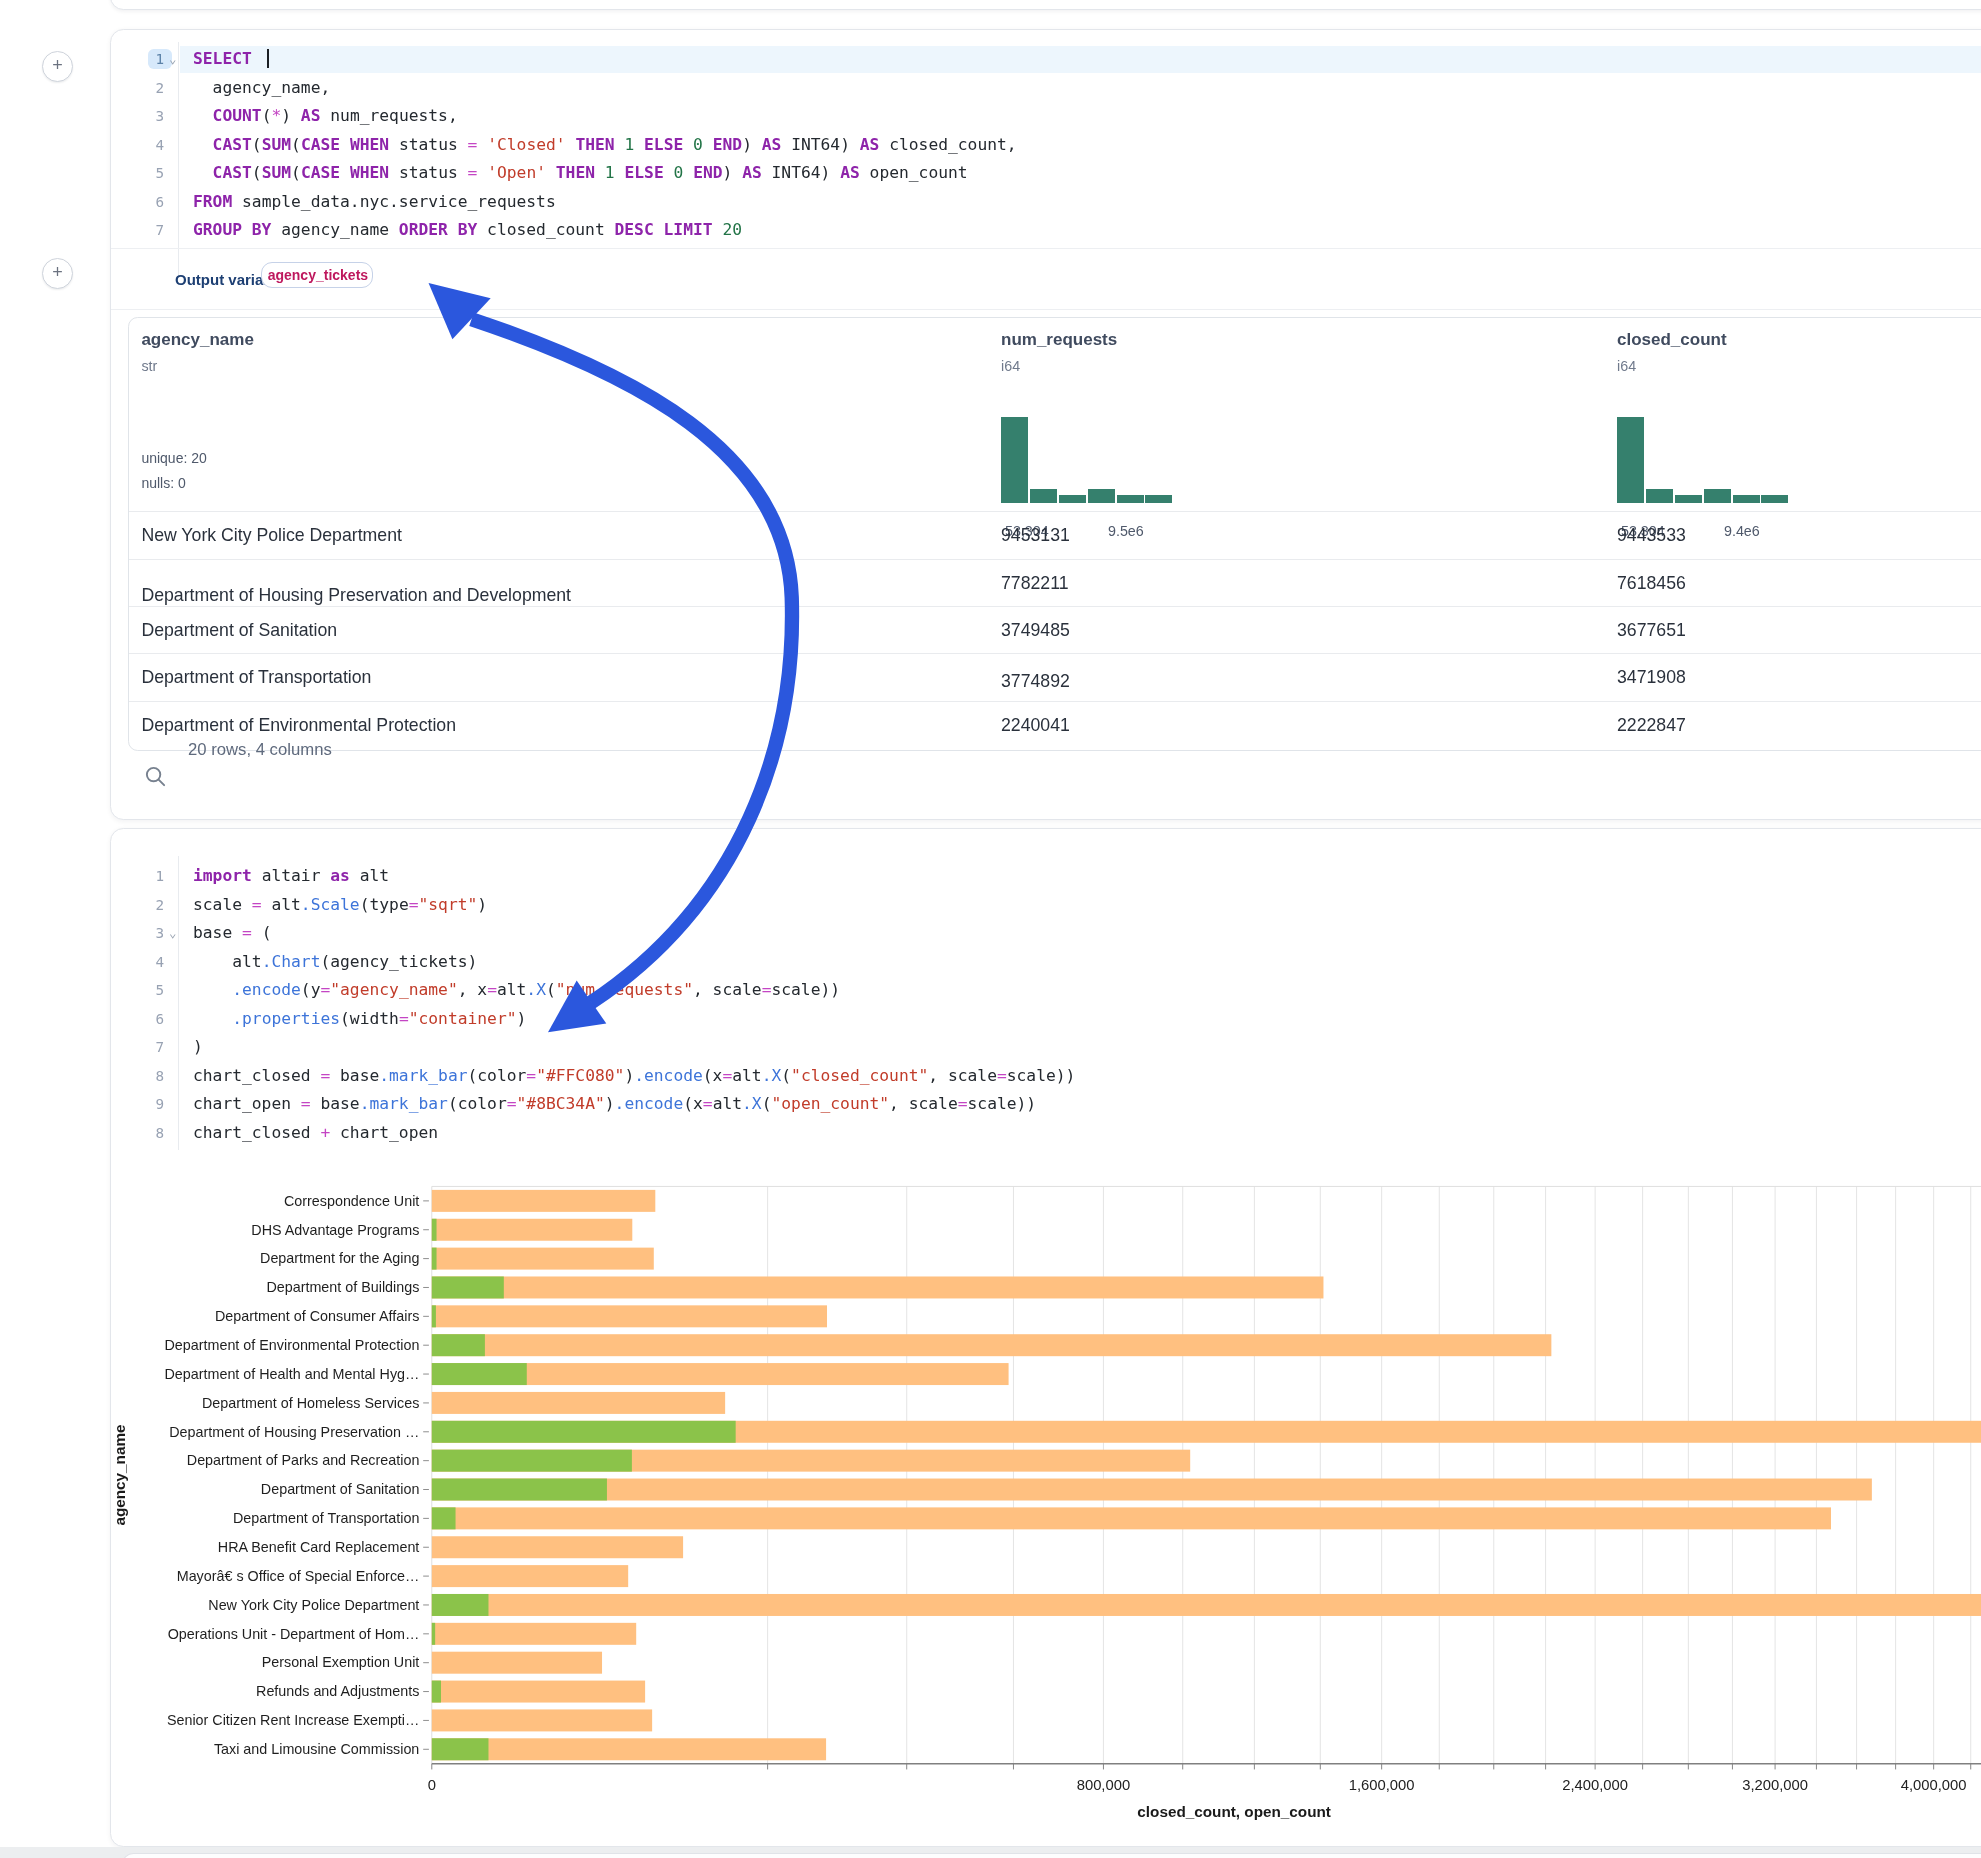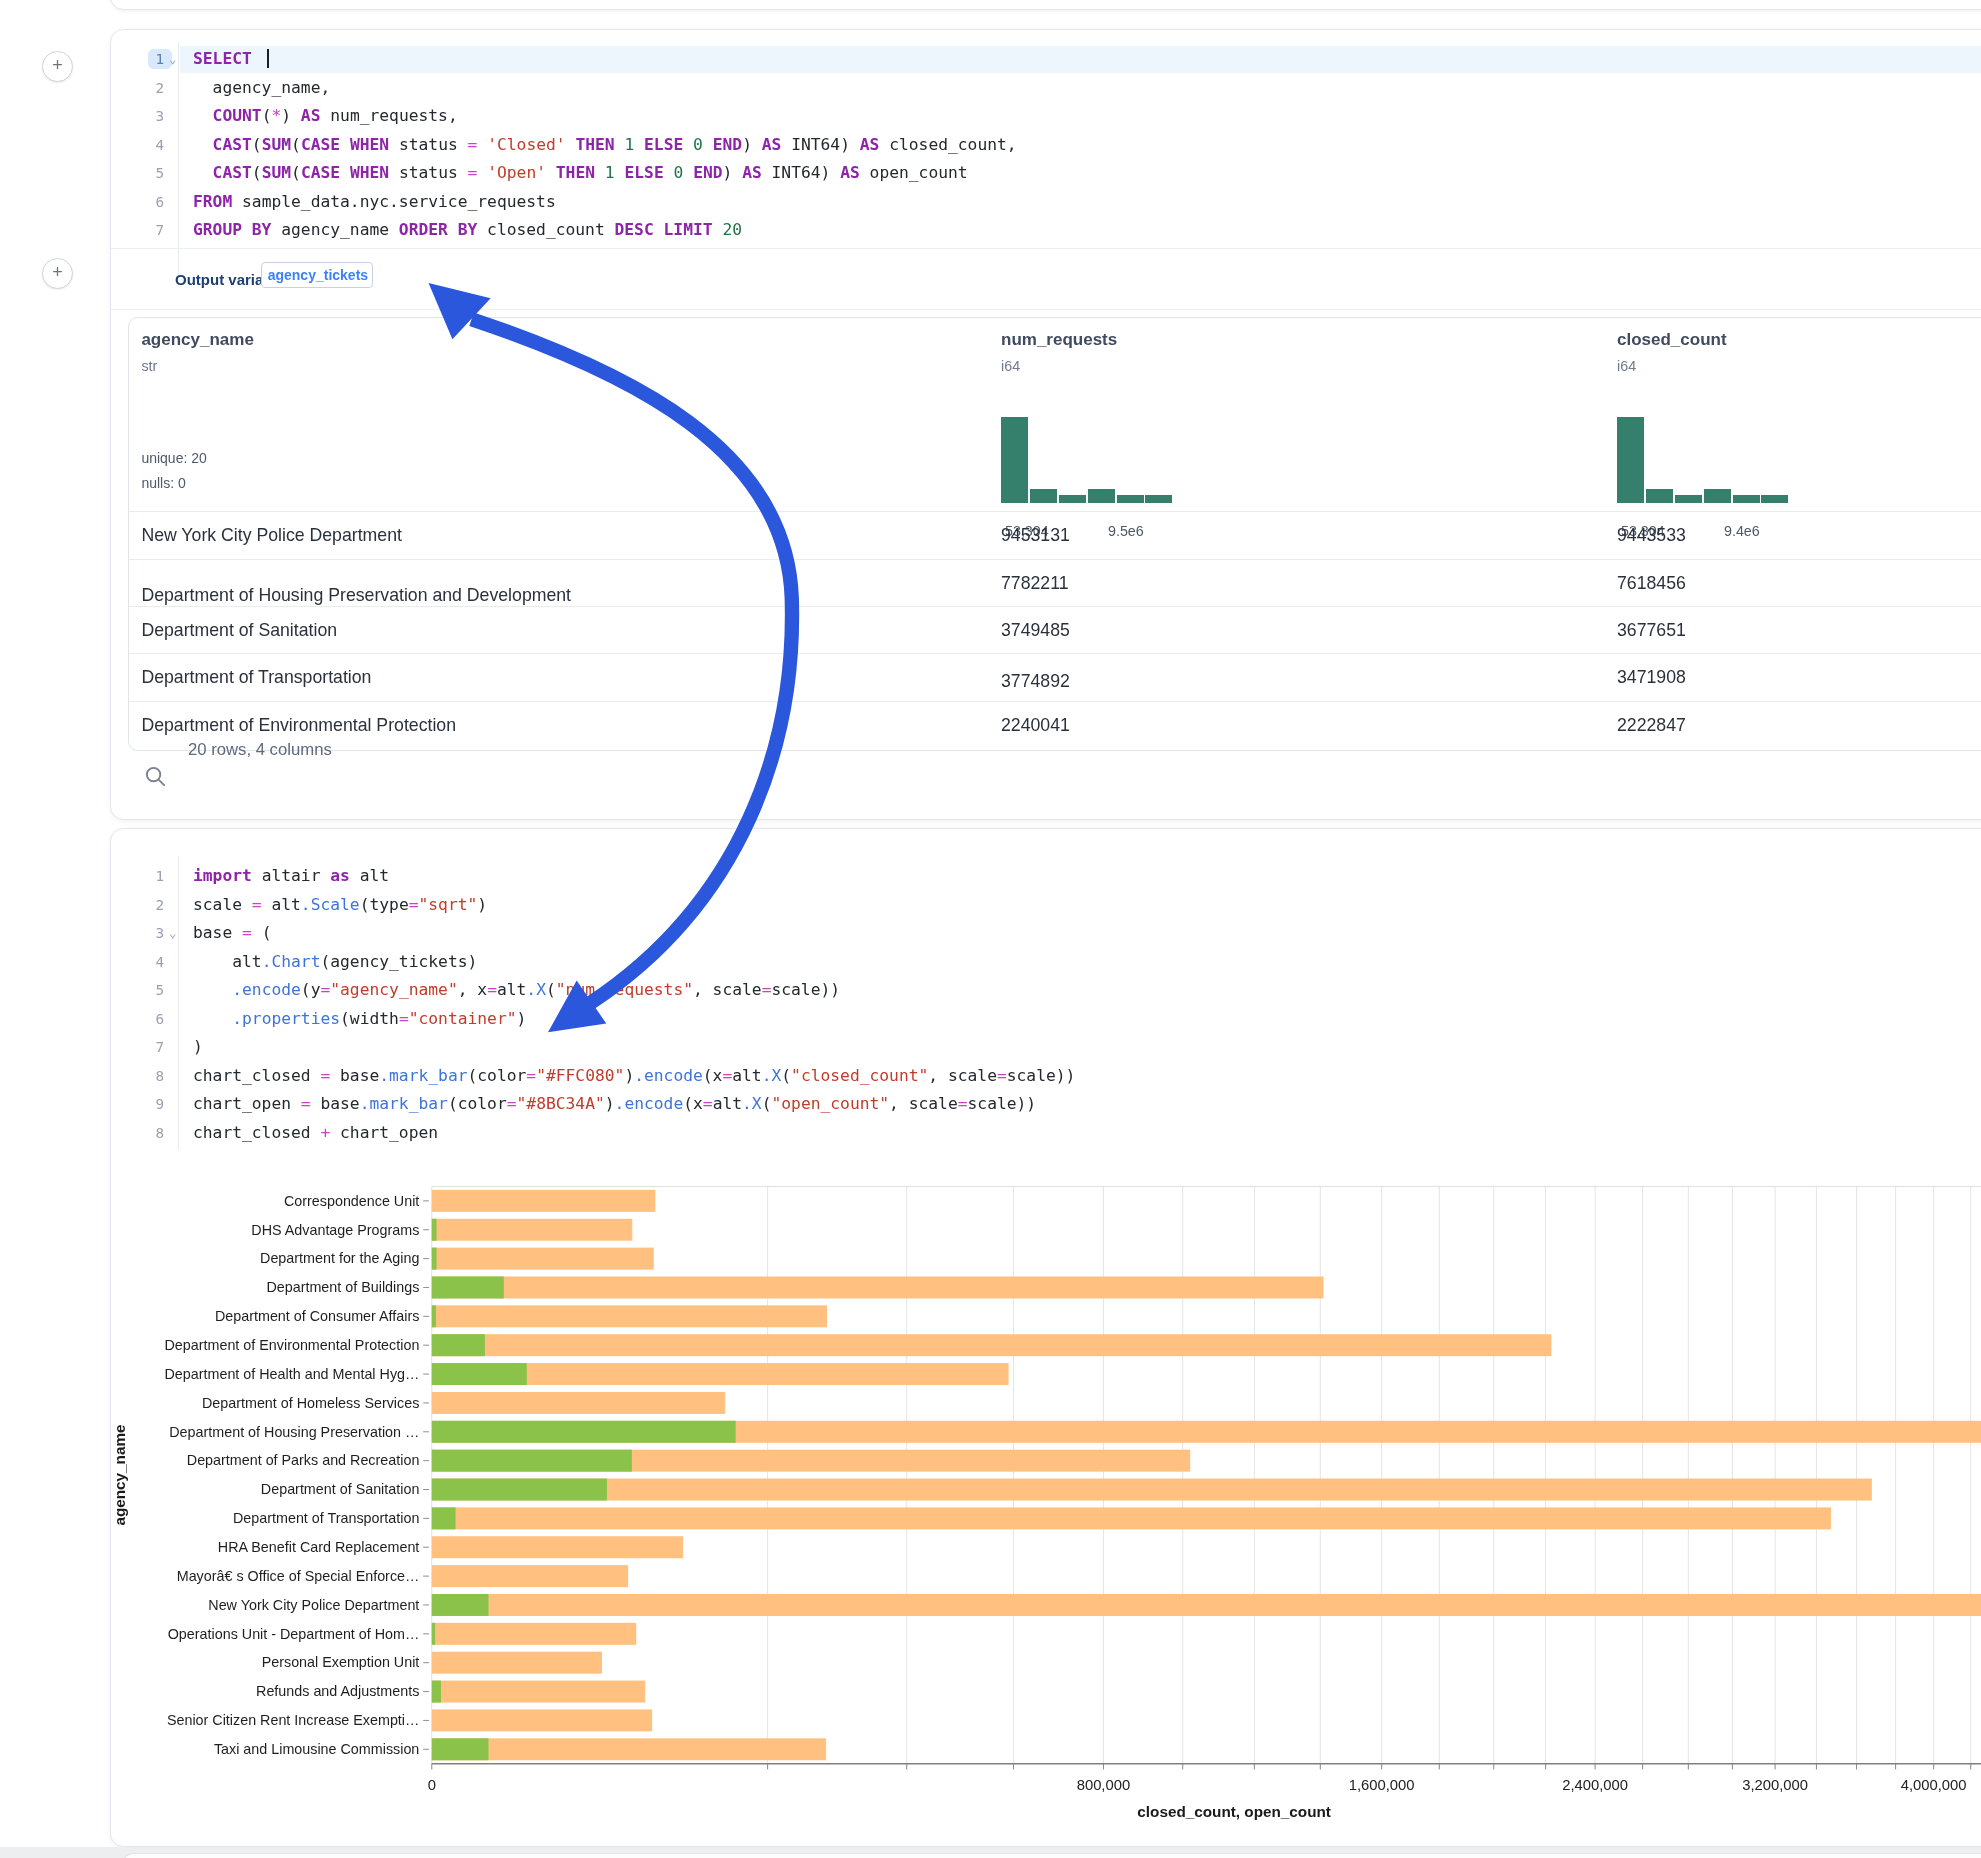--- a/index.html
+++ b/index.html
@@ -24,22 +24,22 @@
   .tok-kw{color:#8e24aa;font-weight:bold;}
   .tok-op{color:#c445c4;}
   .tok-str{color:#c13c2a;}
   .tok-num{color:#227447;}
   .tok-fn{color:#3d74d9;}
   .tok-pl{color:#24292f;}
   .caret{display:inline-block;width:1.9px;height:19px;background:#1b1f24;vertical-align:-3.8px;margin-left:5.7px;}
   .hline{position:absolute;height:1px;background:#edeff2;left:0;right:0;}
   
   .outvar-label{position:absolute;font-size:15px;font-weight:bold;color:#1d3f73;margin-left:47px;}
-  .outvar-pill{position:absolute;border:1.4px solid #c6d2e8;border-radius:4px;background:#fff;
-               color:#3b82f6;font-size:14px;font-weight:bold;padding:3.8px 5.7px;width:99px;
+  .outvar-pill{position:absolute;border:1.4px solid #c6d2e8;border-radius:11px;background:#fff;
+               color:#be185d;font-size:14px;font-weight:bold;padding:3.8px 5.7px;width:99px;
                overflow:hidden;white-space:nowrap;}
   
   .tcard{position:absolute;background:#fff;border:1.4px solid #e0e4e9;border-radius:9.6px;overflow:hidden;}
   .colname{position:absolute;font-size:17px;font-weight:bold;color:#404b5f;}
   .coldtype{position:absolute;font-size:14.3px;color:#707a8c;}
   .colstat{position:absolute;font-size:14px;color:#4f596b;}
   .histwrap{position:absolute;display:flex;align-items:flex-end;gap:1.9px;height:86px;}
   .histbar{width:27px;background:#35806d;}
   .histlab{position:absolute;font-size:14.3px;color:#4f596b;margin-top:12px;}
   .trow{position:absolute;left:0;right:0;border-top:1px solid #e9ebee;}

